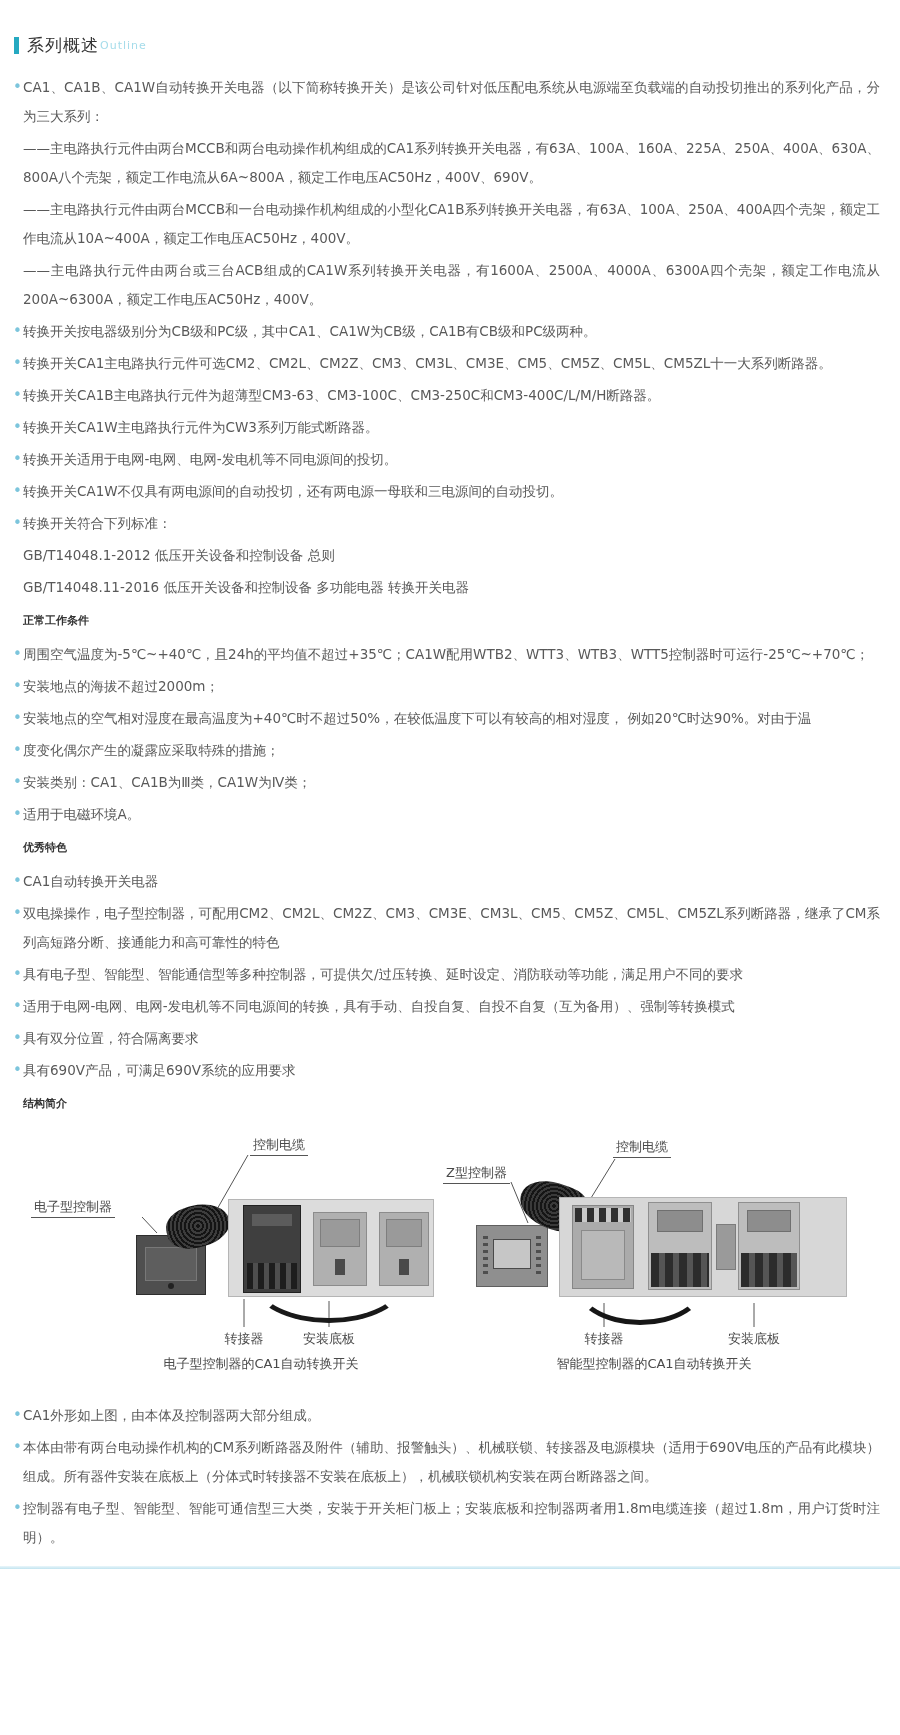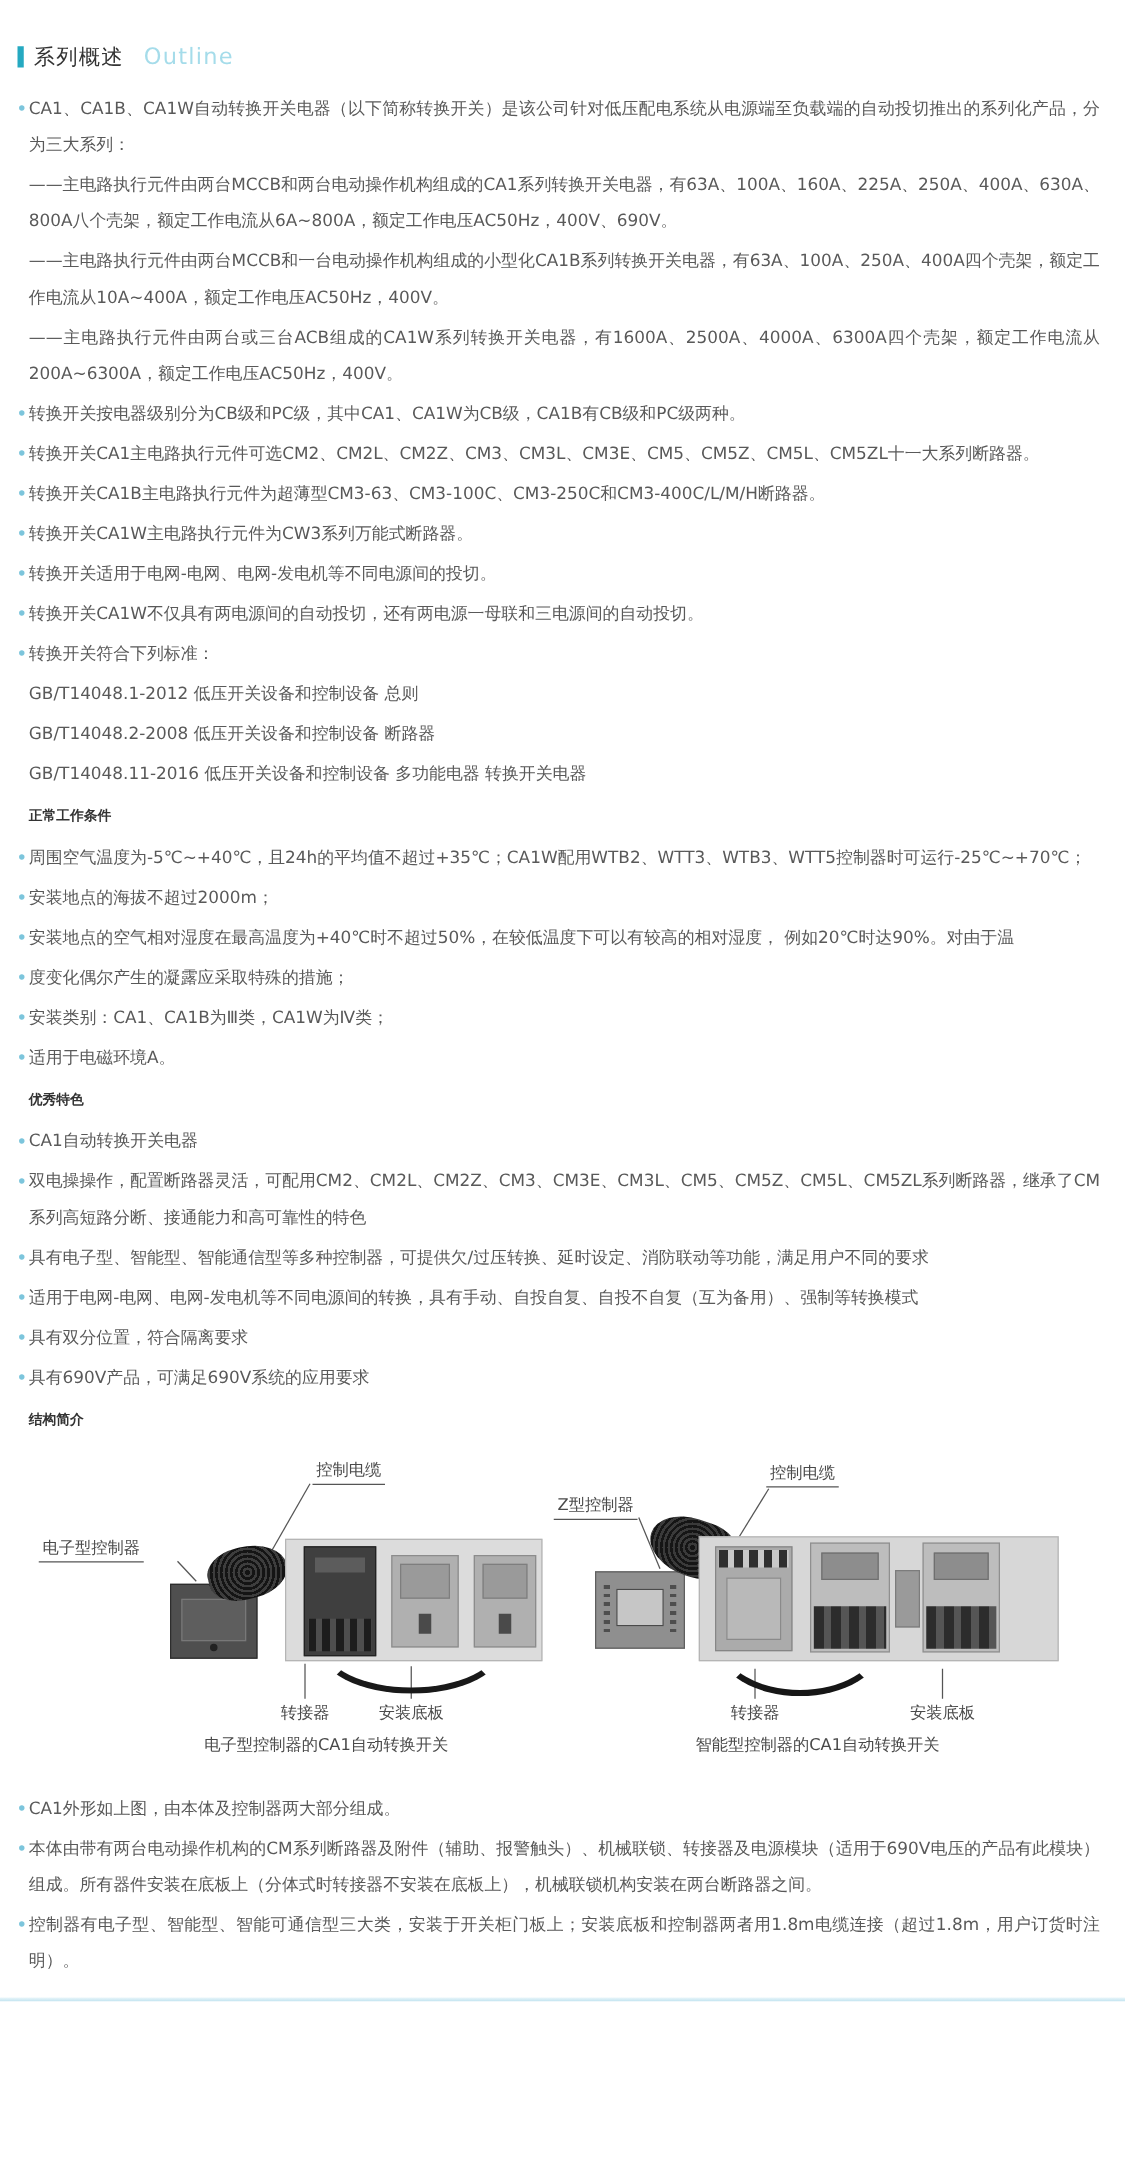--- a/index.html
+++ b/index.html
@@ -19,21 +19,21 @@
   .page{
     width:900px;
     min-height:1735px;
     padding:34px 20px 0 14px;
     position:relative;
   }
   
   .doc-header{display:flex;align-items:center;margin:0 0 16px 0;}
   .header-bar{width:5px;height:17px;background:var(--accent);margin-right:8px;flex:0 0 auto;}
   .header-zh{font-size:17px;color:var(--heading);letter-spacing:1px;}
-  .header-en{font-size:18px;color:var(--accent-light);margin-left:16px;letter-spacing:1px;}
+  .header-en{font-size:11px;color:var(--accent-light);margin-left:1px;letter-spacing:1px;}
   
   .para{
     position:relative;
     margin:0 0 3px 0;
     padding-left:9px;
     font-size:13.5px;
     line-height:29px;
     text-align:justify;
     color:var(--text);
   }
@@ -156,34 +156,33 @@
   <p class="para">——主电路执行元件由两台MCCB和一台电动操作机构组成的小型化CA1B系列转换开关电器，有63A、100A、250A、400A四个壳架，额定工作电流从10A~400A，额定工作电压AC50Hz，400V。</p>
   <p class="para">——主电路执行元件由两台或三台ACB组成的CA1W系列转换开关电器，有1600A、2500A、4000A、6300A四个壳架，额定工作电流从200A~6300A，额定工作电压AC50Hz，400V。</p>
   <p class="para bullet">转换开关按电器级别分为CB级和PC级，其中CA1、CA1W为CB级，CA1B有CB级和PC级两种。</p>
   <p class="para bullet">转换开关CA1主电路执行元件可选CM2、CM2L、CM2Z、CM3、CM3L、CM3E、CM5、CM5Z、CM5L、CM5ZL十一大系列断路器。</p>
   <p class="para bullet">转换开关CA1B主电路执行元件为超薄型CM3-63、CM3-100C、CM3-250C和CM3-400C/L/M/H断路器。</p>
   <p class="para bullet">转换开关CA1W主电路执行元件为CW3系列万能式断路器。</p>
   <p class="para bullet">转换开关适用于电网-电网、电网-发电机等不同电源间的投切。</p>
   <p class="para bullet">转换开关CA1W不仅具有两电源间的自动投切，还有两电源一母联和三电源间的自动投切。</p>
   <p class="para bullet">转换开关符合下列标准：</p>
   <p class="para">GB/T14048.1-2012 低压开关设备和控制设备 总则</p>
-  <p class="para">GB/T14048.2-2008 低压开关设备和控制设备 断路器</p>
   <p class="para">GB/T14048.11-2016 低压开关设备和控制设备 多功能电器 转换开关电器</p>
 
   <h3 class="sec-heading">正常工作条件</h3>
   <p class="para bullet">周围空气温度为-5℃~+40℃，且24h的平均值不超过+35℃；CA1W配用WTB2、WTT3、WTB3、WTT5控制器时可运行-25℃~+70℃；</p>
   <p class="para bullet">安装地点的海拔不超过2000m；</p>
   <p class="para bullet">安装地点的空气相对湿度在最高温度为+40℃时不超过50%，在较低温度下可以有较高的相对湿度， 例如20℃时达90%。对由于温</p>
   <p class="para bullet">度变化偶尔产生的凝露应采取特殊的措施；</p>
   <p class="para bullet">安装类别：CA1、CA1B为Ⅲ类，CA1W为Ⅳ类；</p>
   <p class="para bullet">适用于电磁环境A。</p>
 
   <h3 class="sec-heading">优秀特色</h3>
   <p class="para bullet">CA1自动转换开关电器</p>
-  <p class="para bullet">双电操操作，配置断路器灵活，可配用CM2、CM2L、CM2Z、CM3、CM3E、CM3L、CM5、CM5Z、CM5L、CM5ZL系列断路器，继承了CM系列高短路分断、接通能力和高可靠性的特色</p>
+  <p class="para bullet">双电操操作，电子型控制器，可配用CM2、CM2L、CM2Z、CM3、CM3E、CM3L、CM5、CM5Z、CM5L、CM5ZL系列断路器，继承了CM系列高短路分断、接通能力和高可靠性的特色</p>
   <p class="para bullet">具有电子型、智能型、智能通信型等多种控制器，可提供欠/过压转换、延时设定、消防联动等功能，满足用户不同的要求</p>
   <p class="para bullet">适用于电网-电网、电网-发电机等不同电源间的转换，具有手动、自投自复、自投不自复（互为备用）、强制等转换模式</p>
   <p class="para bullet">具有双分位置，符合隔离要求</p>
   <p class="para bullet">具有690V产品，可满足690V系统的应用要求</p>
 
   <h3 class="sec-heading">结构简介</h3>
 
   <div class="figures">
     <svg class="leader-svg" viewBox="0 0 866 262">
       <g stroke="#555" stroke-width="1">

